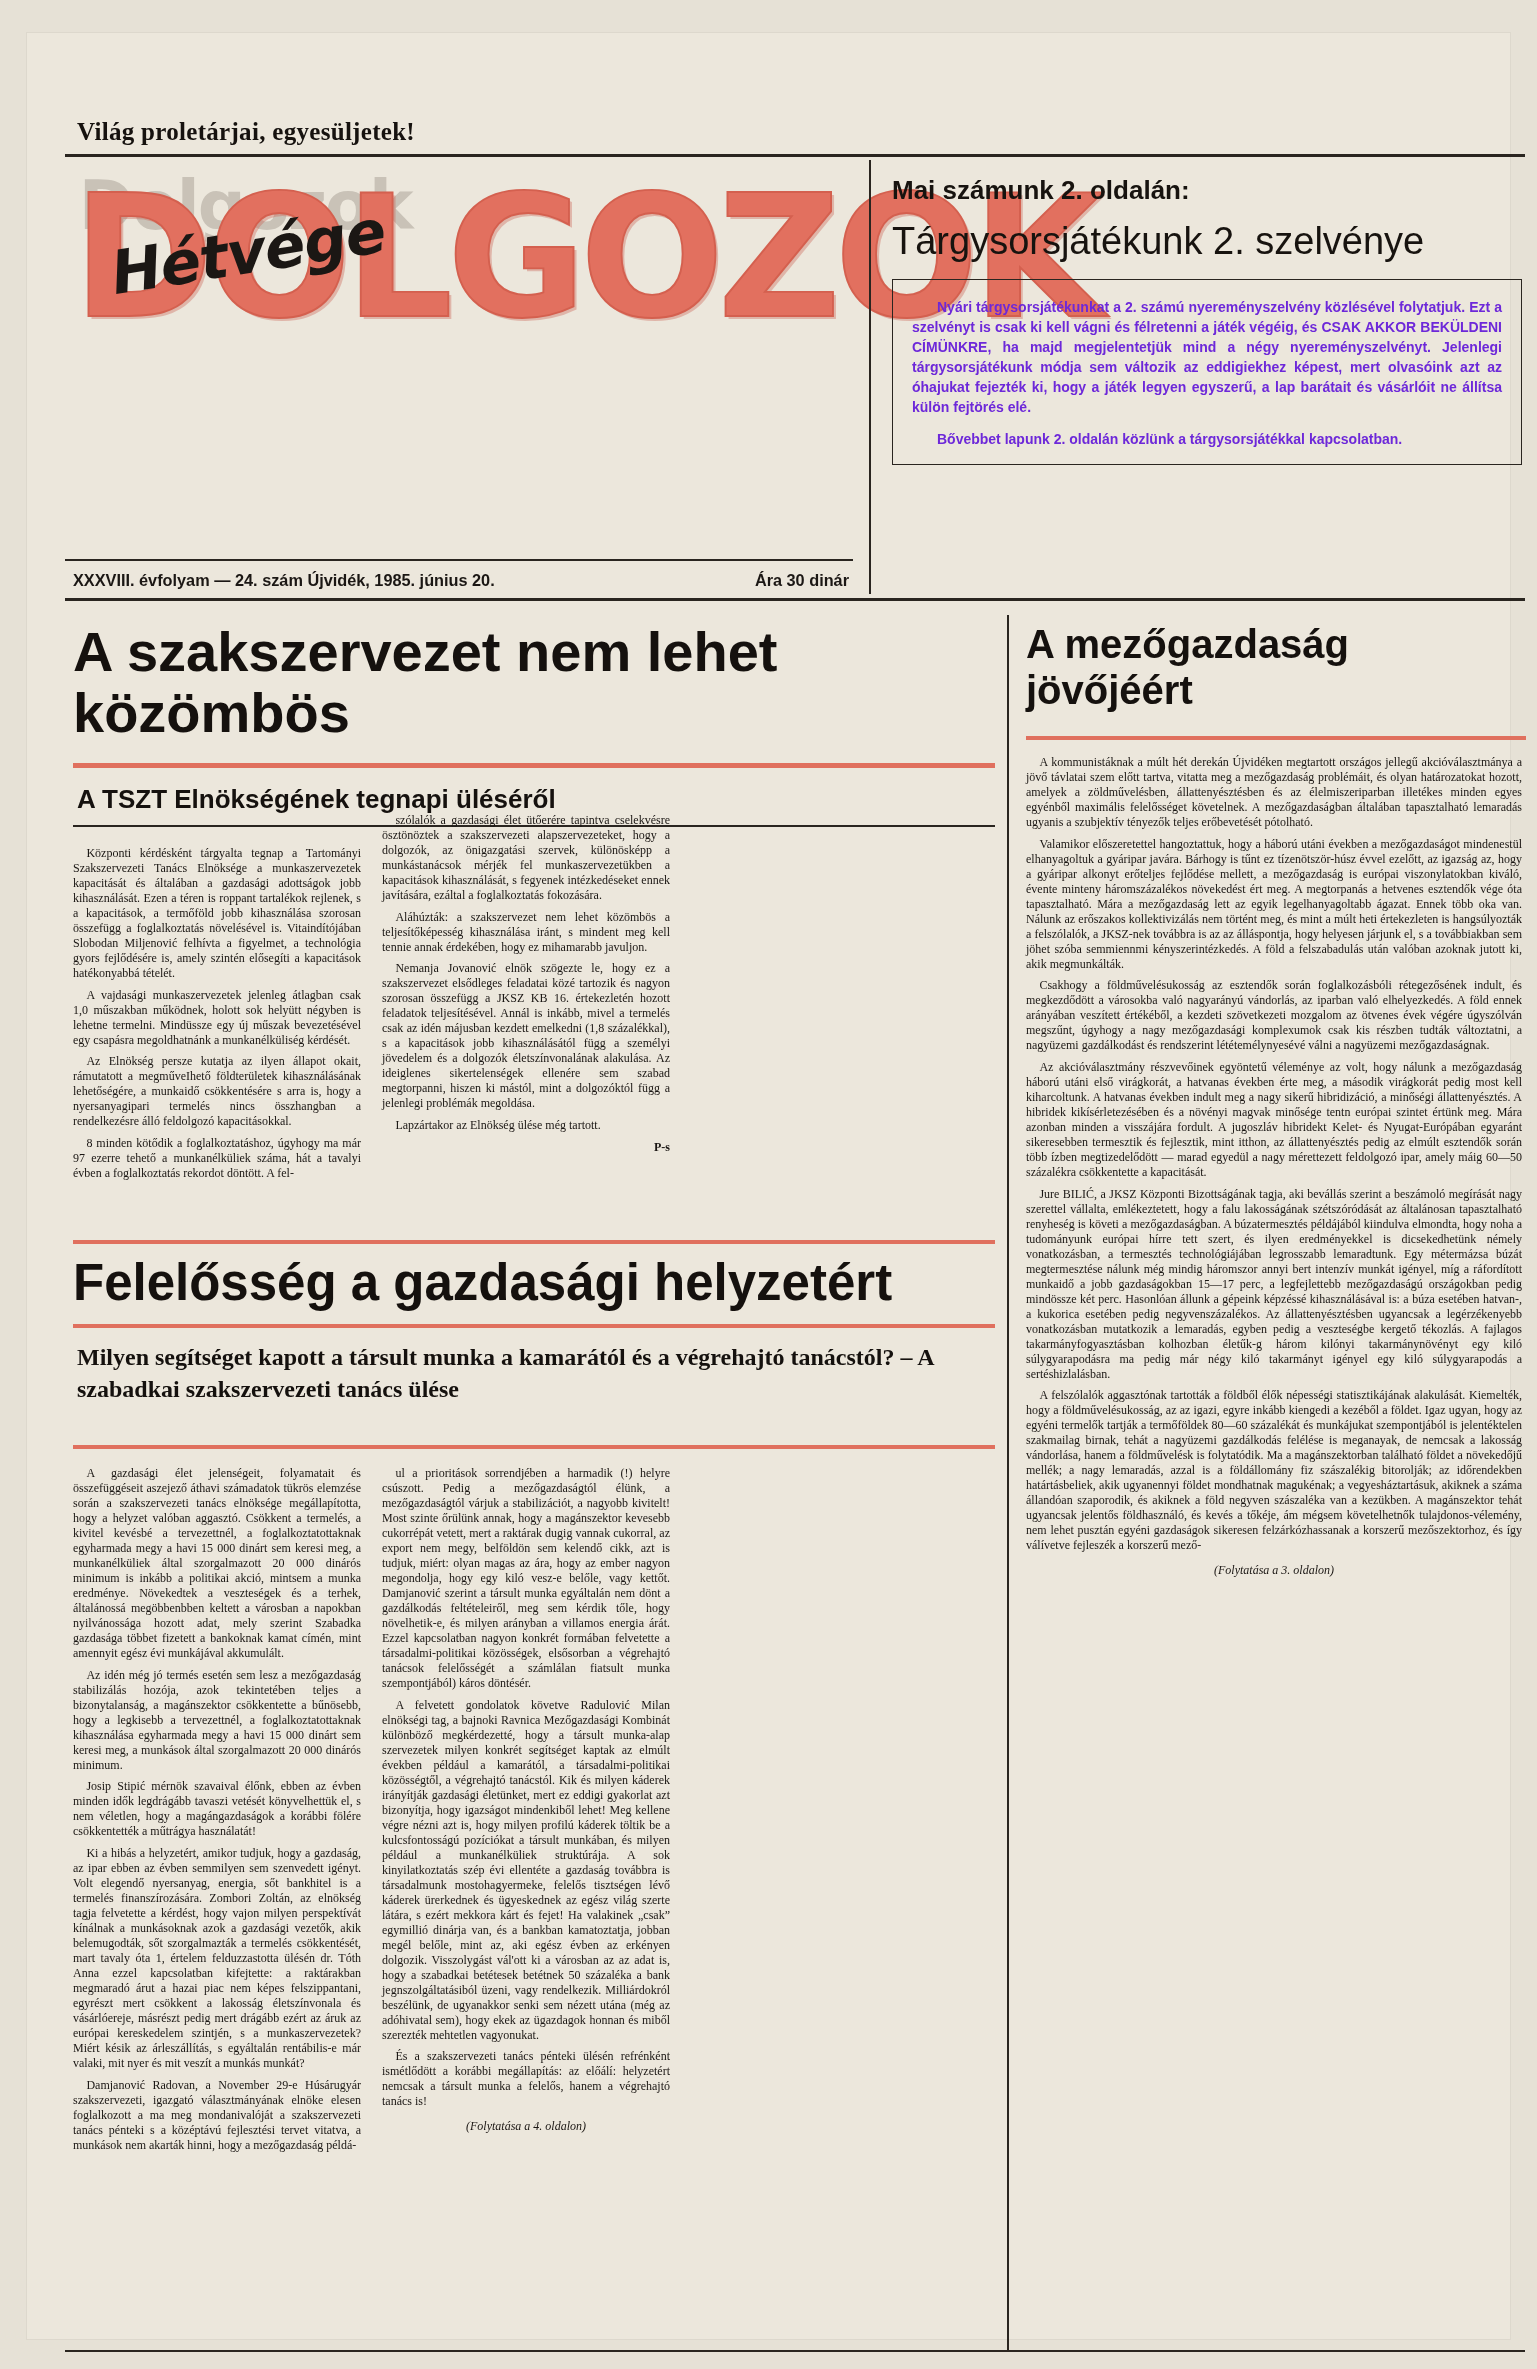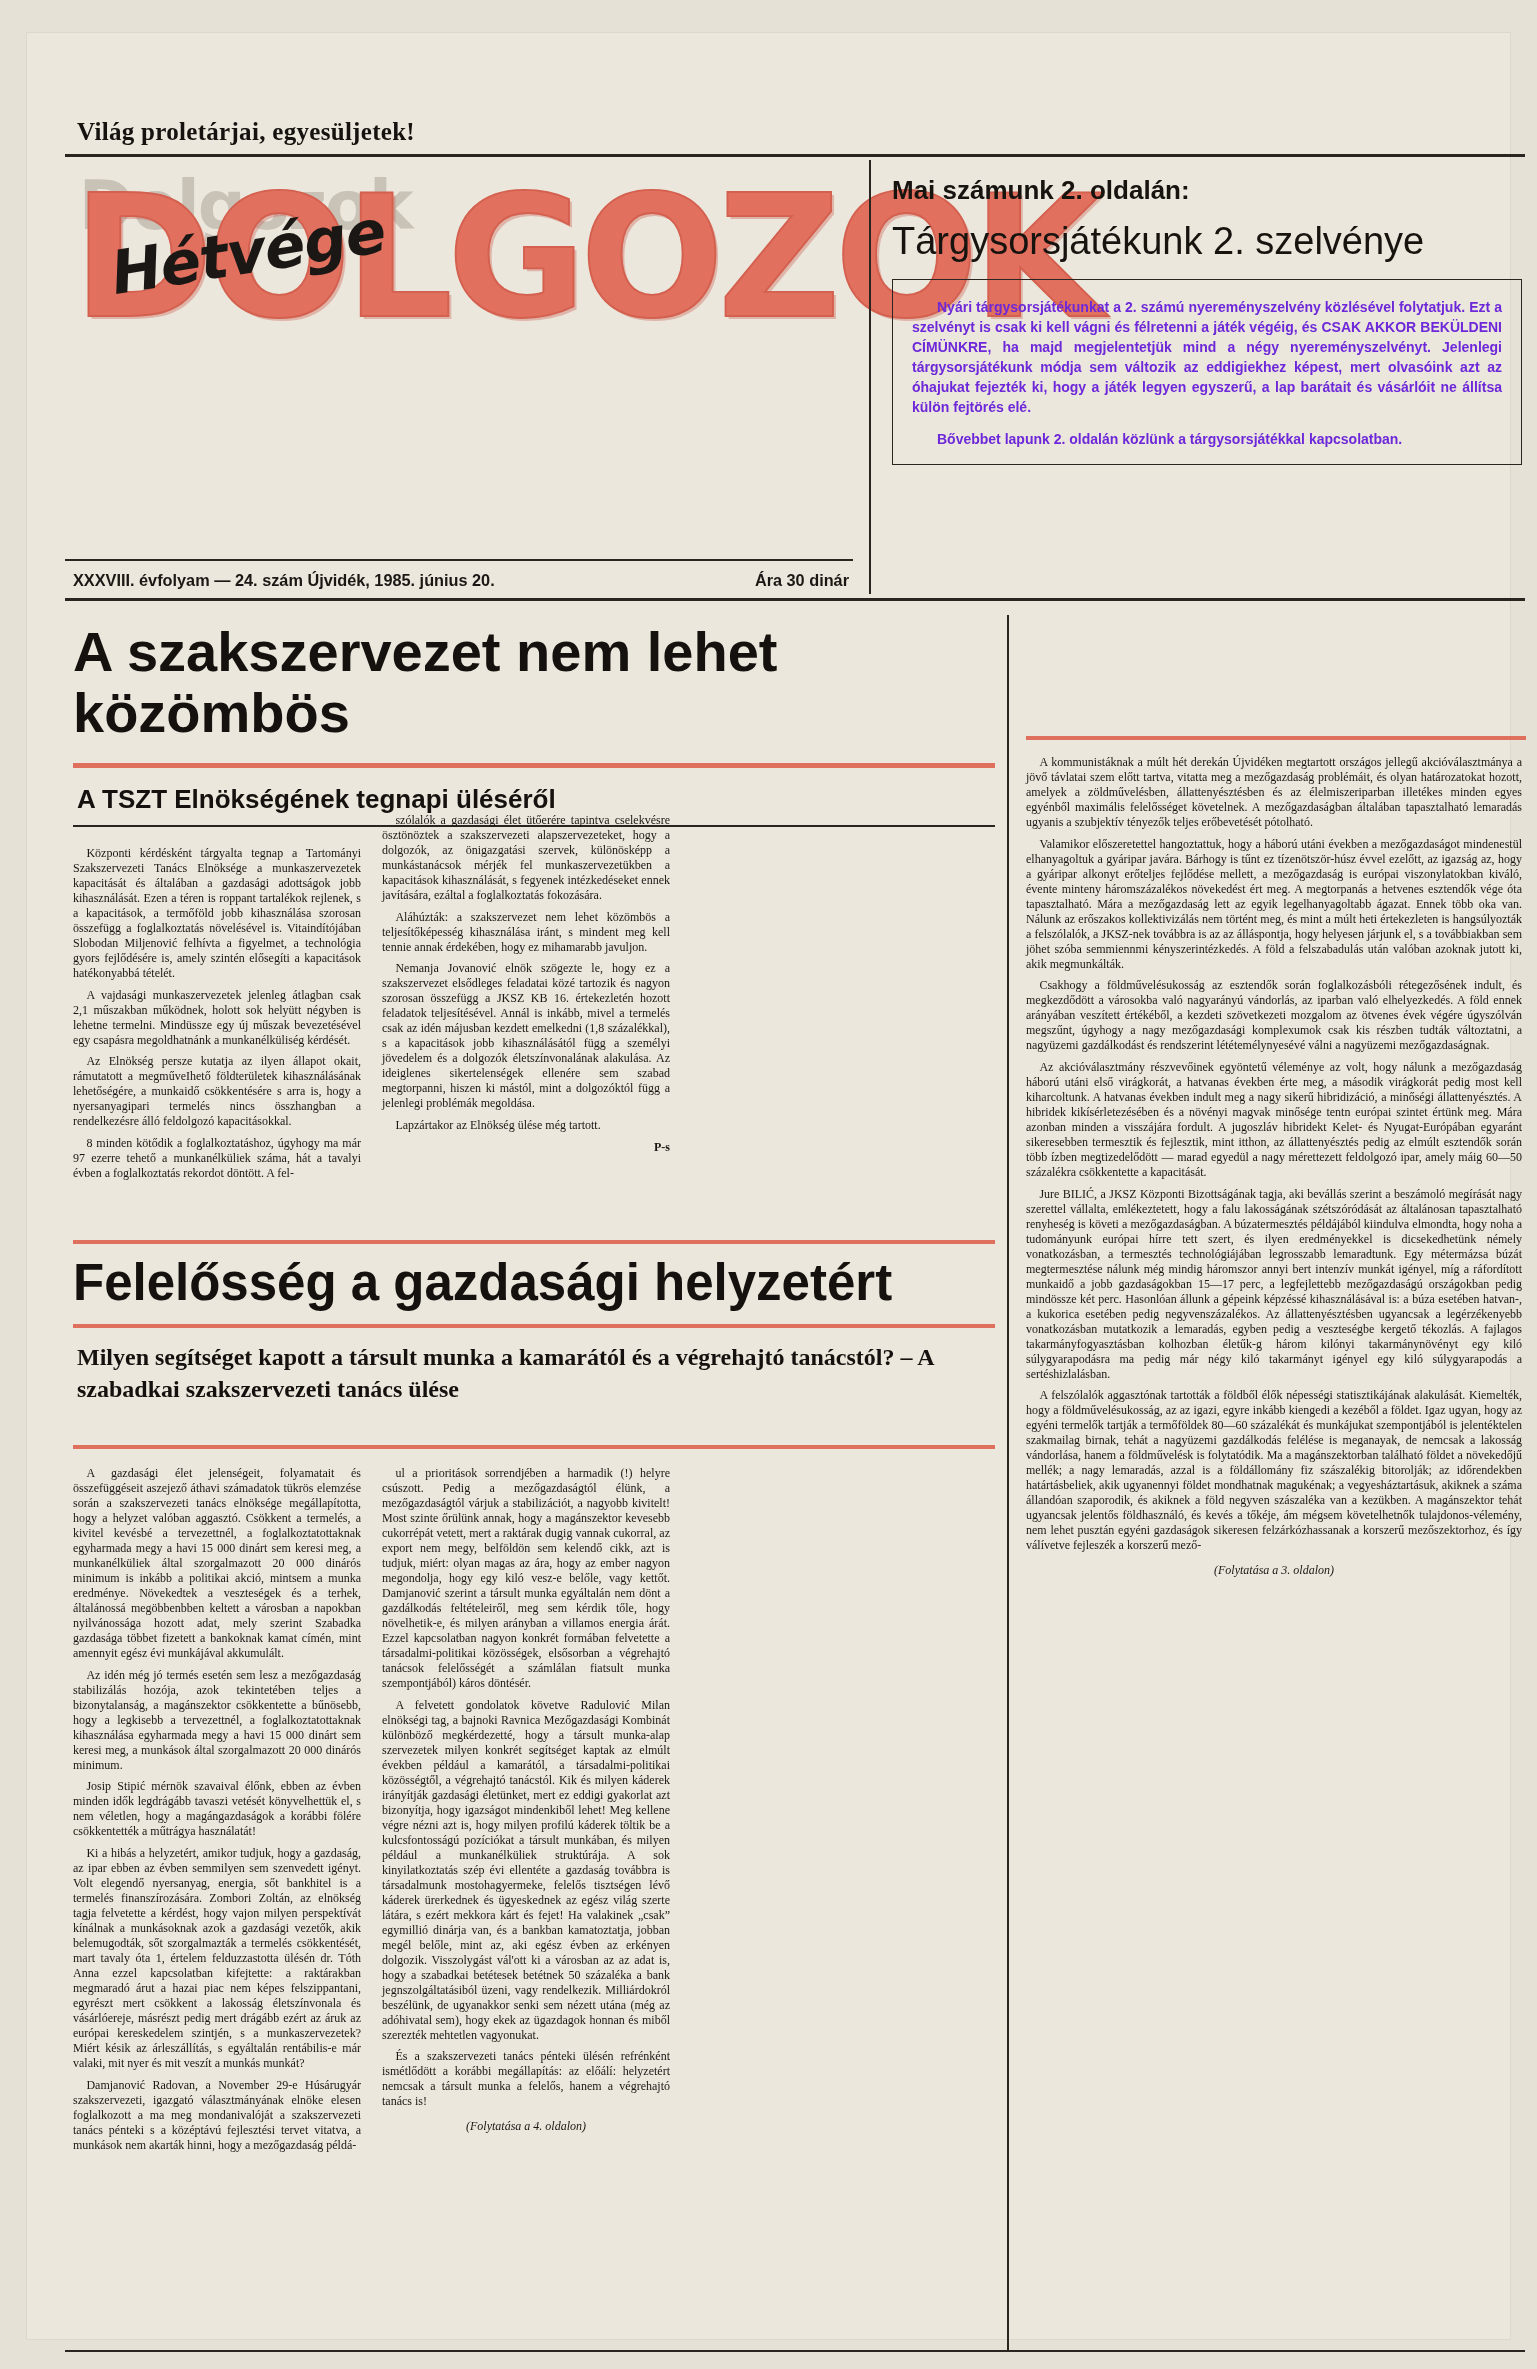--- a/index.html
+++ b/index.html
@@ -346,26 +346,27 @@
         <p class="indent">Nyári tárgysorsjátékunkat a 2. számú nyereményszelvény közlésével folytatjuk. Ezt a szelvényt is csak ki kell vágni és félretenni a játék végéig, és CSAK AKKOR BEKÜLDENI CÍMÜNKRE, ha majd megjelentetjük mind a négy nyereményszelvényt. Jelenlegi tárgysorsjátékunk módja sem változik az eddigiekhez képest, mert olvasóink azt az óhajukat fejezték ki, hogy a játék legyen egyszerű, a lap barátait és vásárlóit ne állítsa külön fejtörés elé.</p>
         <p class="indent last">Bővebbet lapunk 2. oldalán közlünk a tárgysorsjátékkal kapcsolatban.</p>
       </div>
     </div>
 
     <div class="lead-head">A szakszervezet nem lehet közömbös</div>
     <div class="redline1"></div>
     <div class="lead-sub">A TSZT Elnökségének tegnapi üléséről</div>
     <div class="rule-sub"></div>
 
+    <div class="right-head">A mezőgazdaság jövőjéért</div>
     <div class="redline2"></div>
     <div class="vdiv2"></div>
 
     <div class="col" id="s1c1">
       <p>Központi kérdésként tárgyalta tegnap a Tartományi Szakszervezeti Tanács Elnöksége a munkaszervezetek kapacitását és általában a gazdasági adottságok jobb kihasználását. Ezen a téren is roppant tartalékok rejlenek, s a kapacitások, a termőföld jobb kihasználása szorosan összefügg a foglalkoztatás növelésével is. Vitaindítójában Slobodan Miljenović felhívta a figyelmet, a technológia gyors fejlődésére is, amely szintén elősegíti a kapacitások hatékonyabbá tételét.</p>
-      <p>A vajdasági munkaszervezetek jelenleg átlagban csak 2,1 műszakban működnek, holott sok helyütt négyben is lehetne termelni. Mindüssze egy új műszak bevezetésével egy csapásra megoldhatnánk a munkanélküliség kérdését.</p>
+      <p>A vajdasági munkaszervezetek jelenleg átlagban csak 1,0 műszakban működnek, holott sok helyütt négyben is lehetne termelni. Mindüssze egy új műszak bevezetésével egy csapásra megoldhatnánk a munkanélküliség kérdését.</p>
       <p>Az Elnökség persze kutatja az ilyen állapot okait, rámutatott a megműveIhető földterületek kihasználásának lehetőségére, a munkaidő csökkentésére s arra is, hogy a nyersanyagipari termelés nincs összhangban a rendelkezésre álló feldolgozó kapacitásokkal.</p>
       <p>8 minden kötődik a foglalkoztatáshoz, úgyhogy ma már 97 ezerre tehető a munkanélküliek száma, hát a tavalyi évben a foglalkoztatás rekordot döntött. A fel-</p>
     </div>
     <div class="col" id="s1c2">
       <p>szólalók a gazdasági élet ütőerére tapintva cselekvésre ösztönöztek a szakszervezeti alapszervezeteket, hogy a dolgozók, az önigazgatási szervek, különösképp a munkástanácsok mérjék fel munkaszervezetükben a kapacitások kihasználását, s fegyenek intézkedéseket ennek javítására, ezáltal a foglalkoztatás fokozására.</p>
       <p>Aláhúzták: a szakszervezet nem lehet közömbös a teljesítőképesség kihasználása iránt, s mindent meg kell tennie annak érdekében, hogy ez mihamarabb javuljon.</p>
       <p>Nemanja Jovanović elnök szögezte le, hogy ez a szakszervezet elsődleges feladatai közé tartozik és nagyon szorosan összefügg a JKSZ KB 16. értekezletén hozott feladatok teljesítésével. Annál is inkább, mivel a termelés csak az idén májusban kezdett emelkedni (1,8 százalékkal), s a kapacitások jobb kihasználásától függ a személyi jövedelem és a dolgozók életszínvonalának alakulása. Az ideiglenes sikertelenségek ellenére sem szabad megtorpanni, hiszen ki mástól, mint a dolgozóktól függ a jelenlegi problémák megoldása.</p>
       <p>Lapzártakor az Elnökség ülése még tartott.</p>
       <p class="sig">P-s</p>
     </div>

